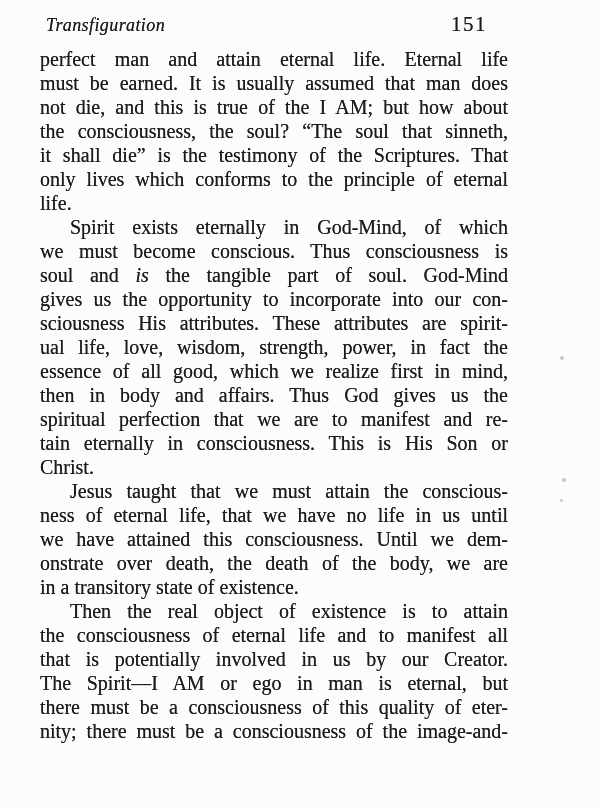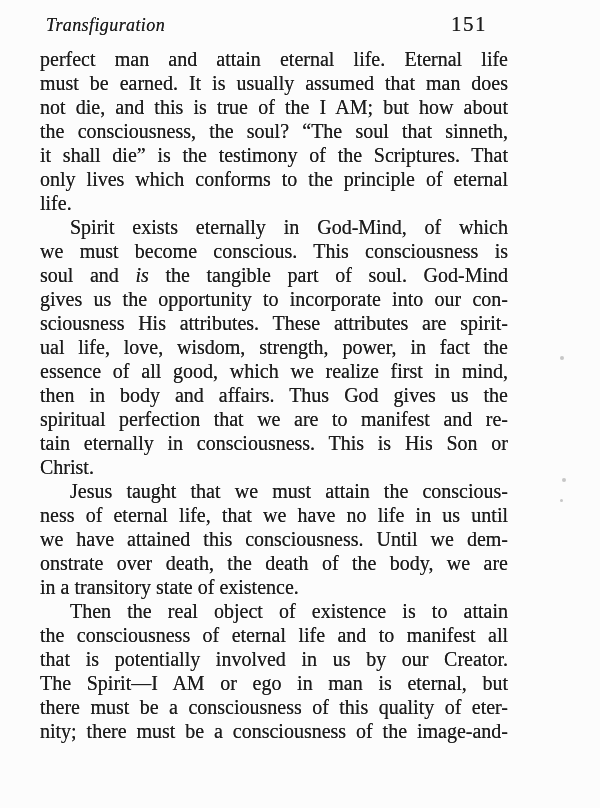--- a/index.html
+++ b/index.html
@@ -74,21 +74,21 @@
         <div class="line"><span>perfect man and attain eternal life. Eternal life</span></div>
         <div class="line"><span>must be earned. It is usually assumed that man does</span></div>
         <div class="line"><span>not die, and this is true of the I AM; but how about</span></div>
         <div class="line"><span>the consciousness, the soul? “The soul that sinneth,</span></div>
         <div class="line"><span>it shall die” is the testimony of the Scriptures. That</span></div>
         <div class="line"><span>only lives which conforms to the principle of eternal</span></div>
         <div class="line last"><span>life.</span></div>
       </div>
       <div class="para">
         <div class="line indent"><span>Spirit exists eternally in God-Mind, of which</span></div>
-        <div class="line"><span>we must become conscious. This consciousness is</span></div>
+        <div class="line"><span>we must become conscious. Thus consciousness is</span></div>
         <div class="line"><span>soul and </span><i>is</i><span> the tangible part of soul. God-Mind</span></div>
         <div class="line"><span>gives us the opportunity to incorporate into our con-</span></div>
         <div class="line"><span>sciousness His attributes. These attributes are spirit-</span></div>
         <div class="line"><span>ual life, love, wisdom, strength, power, in fact the</span></div>
         <div class="line"><span>essence of all good, which we realize first in mind,</span></div>
         <div class="line"><span>then in body and affairs. Thus God gives us the</span></div>
         <div class="line"><span>spiritual perfection that we are to manifest and re-</span></div>
         <div class="line"><span>tain eternally in consciousness. This is His Son or</span></div>
         <div class="line last"><span>Christ.</span></div>
       </div>

